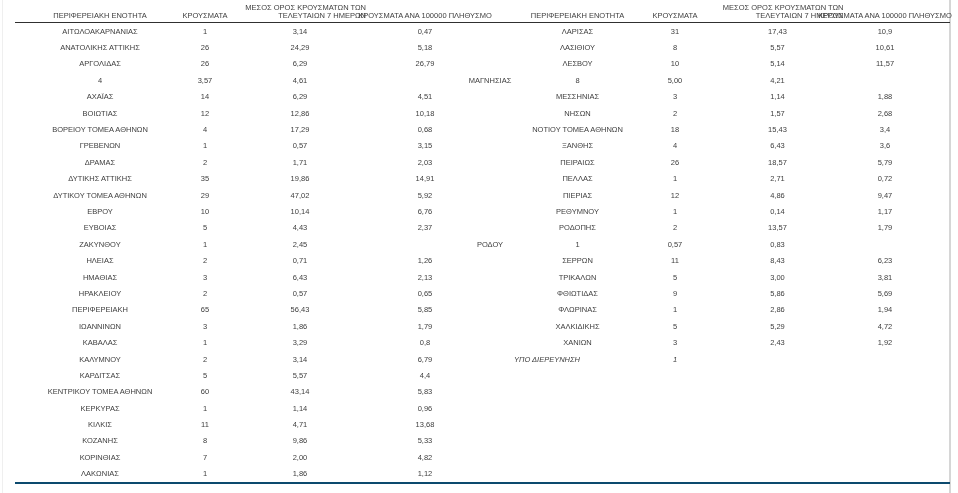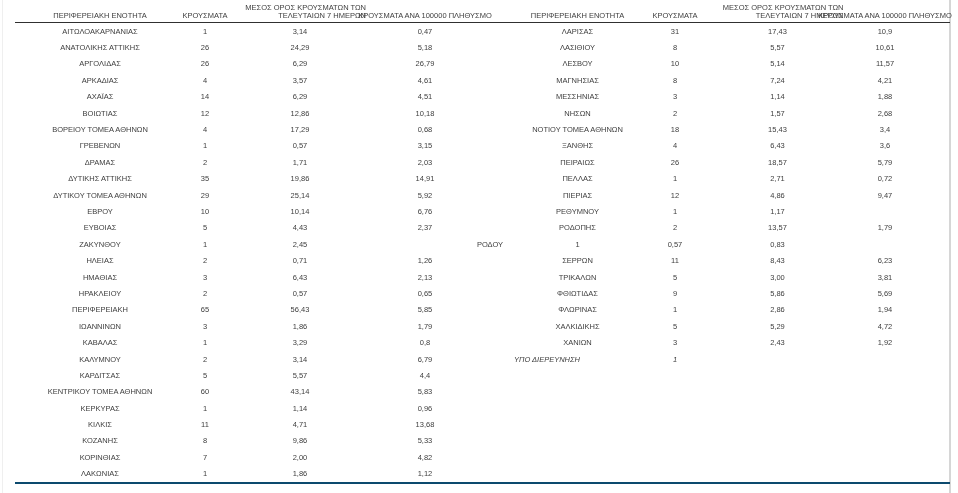--- a/index.html
+++ b/index.html
@@ -111,28 +111,27 @@
     <div class="c">6,29</div>
     <div class="c">26,79</div>
     <div class="c"></div>
     <div class="c rc name">ΛΕΣΒΟΥ</div>
     <div class="c rc">10</div>
     <div class="c rc">5,14</div>
     <div class="c rc">11,57</div>
     <div class="c"></div>
   </div>
         <div class="grid-row row">
-    <div class="c name">ΑΡΚΑΔΙΑΣ</div>
     <div class="c">4</div>
     <div class="c">3,57</div>
     <div class="c">4,61</div>
     <div class="c"></div>
     <div class="c rc name">ΜΑΓΝΗΣΙΑΣ</div>
     <div class="c rc">8</div>
-    <div class="c rc">7,24</div>
+    <div class="c rc">5,00</div>
     <div class="c rc">4,21</div>
     <div class="c"></div>
   </div>
         <div class="grid-row row">
     <div class="c name">ΑΧΑΪΑΣ</div>
     <div class="c">14</div>
     <div class="c">6,29</div>
     <div class="c">4,51</div>
     <div class="c"></div>
     <div class="c rc name">ΜΕΣΣΗΝΙΑΣ</div>
@@ -197,37 +196,38 @@
     <div class="c"></div>
     <div class="c rc name">ΠΕΛΛΑΣ</div>
     <div class="c rc">1</div>
     <div class="c rc">2,71</div>
     <div class="c rc">0,72</div>
     <div class="c"></div>
   </div>
         <div class="grid-row row">
     <div class="c name">ΔΥΤΙΚΟΥ ΤΟΜΕΑ ΑΘΗΝΩΝ</div>
     <div class="c">29</div>
-    <div class="c">25,14</div>
+    <div class="c">47,02</div>
     <div class="c">5,92</div>
     <div class="c"></div>
     <div class="c rc name">ΠΙΕΡΙΑΣ</div>
     <div class="c rc">12</div>
     <div class="c rc">4,86</div>
     <div class="c rc">9,47</div>
     <div class="c"></div>
   </div>
         <div class="grid-row row">
     <div class="c name">ΕΒΡΟΥ</div>
     <div class="c">10</div>
     <div class="c">10,14</div>
     <div class="c">6,76</div>
     <div class="c"></div>
     <div class="c rc name">ΡΕΘΥΜΝΟΥ</div>
     <div class="c rc">1</div>
+    <div class="c rc">0,14</div>
     <div class="c rc">1,17</div>
     <div class="c"></div>
   </div>
         <div class="grid-row row">
     <div class="c name">ΕΥΒΟΙΑΣ</div>
     <div class="c">5</div>
     <div class="c">4,43</div>
     <div class="c">2,37</div>
     <div class="c"></div>
     <div class="c rc name">ΡΟΔΟΠΗΣ</div>

